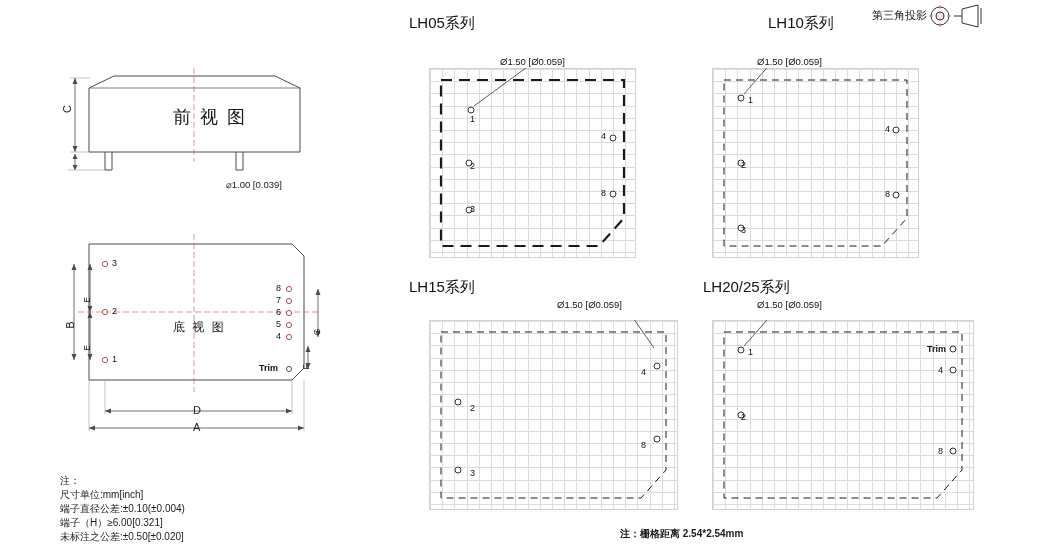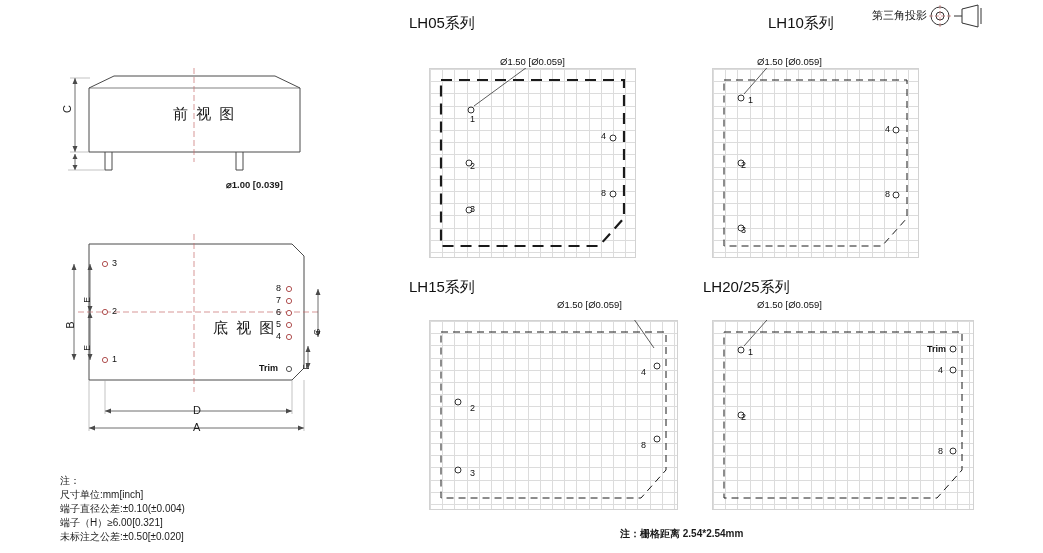--- a/index.html
+++ b/index.html
@@ -10,22 +10,22 @@
     color:#1a1a1a;
     position:relative;
     overflow:hidden;
     font-size:11px;
   }
   .abs{position:absolute;}
   .lbl{font-size:11px;color:#1a1a1a;white-space:nowrap;}
   .lbl-sm{font-size:9.5px;color:#1a1a1a;white-space:nowrap;}
   .lbl-xs{font-size:8.5px;color:#1a1a1a;white-space:nowrap;}
   .series-title{font-size:15px;color:#111;white-space:nowrap;}
-  #front-view-label{left:172px;top:106px;font-size:15px;letter-spacing:2px;}
-  #bottom-view-label{left:176px;top:320px;font-size:15px;letter-spacing:2px;margin-left:40px;}
+  #front-view-label{left:172px;top:106px;font-size:18px;letter-spacing:2px;}
+  #bottom-view-label{left:176px;top:320px;font-size:12px;letter-spacing:2px;}
 
   
   #notes{left:60px;top:474px;line-height:14px;font-size:10px;color:#1a1a1a;}
   #notes div{white-space:nowrap;}
 
   
   .grid-panel{
     position:absolute;
     background:
       repeating-linear-gradient(to right, #dcdcdc 0 1px, transparent 1px 12.2px),
@@ -80,21 +80,21 @@
 
   <line x1="15" y1="96" x2="15" y2="112" stroke="#4a4a4a" stroke-width="0.8"></line>
   <polygon points="15,96 12.5,101 17.5,101" fill="#4a4a4a"></polygon>
   <polygon points="15,112 12.5,107 17.5,107" fill="#4a4a4a"></polygon>
   <line x1="8" y1="112" x2="45" y2="112" stroke="#9a9a9a" stroke-width="0.6"></line>
 
   <line x1="236" y1="129" x2="248" y2="129" stroke="#333" stroke-width="0.7"></line>
 </svg>
 <div class="abs lbl" style="left:63px;top:103px;transform:rotate(-90deg);transform-origin:center;">C</div>
 <div class="abs lbl" id="front-view-label" style="left:173px;top:105px;">前 视 图</div>
-<div class="abs lbl-sm" style="left:226px;top:179px;font-weight:bold;">⌀1.00 [0.039]</div>
+<div class="abs lbl-sm" style="left:226px;top:179px;">⌀1.00 [0.039]</div>
 
 <svg class="abs" style="left:60px;top:228px;" width="300" height="230">
 
   <path d="M29,16 L232,16 L244,28 L244,100 L244,130 L244,140 L232,152 L29,152 Z" fill="#ffffff" stroke="#4a4a4a" stroke-width="1"></path>
 
   <line x1="232" y1="16" x2="232" y2="152" stroke="#4a4a4a" stroke-width="0.5" opacity="0"></line>
 
   <line x1="134" y1="6" x2="134" y2="164" stroke="#c56b6b" stroke-width="0.7" stroke-dasharray="6,3"></line>
   <line x1="18" y1="84" x2="258" y2="84" stroke="#c56b6b" stroke-width="0.7" stroke-dasharray="6,3"></line>
 

